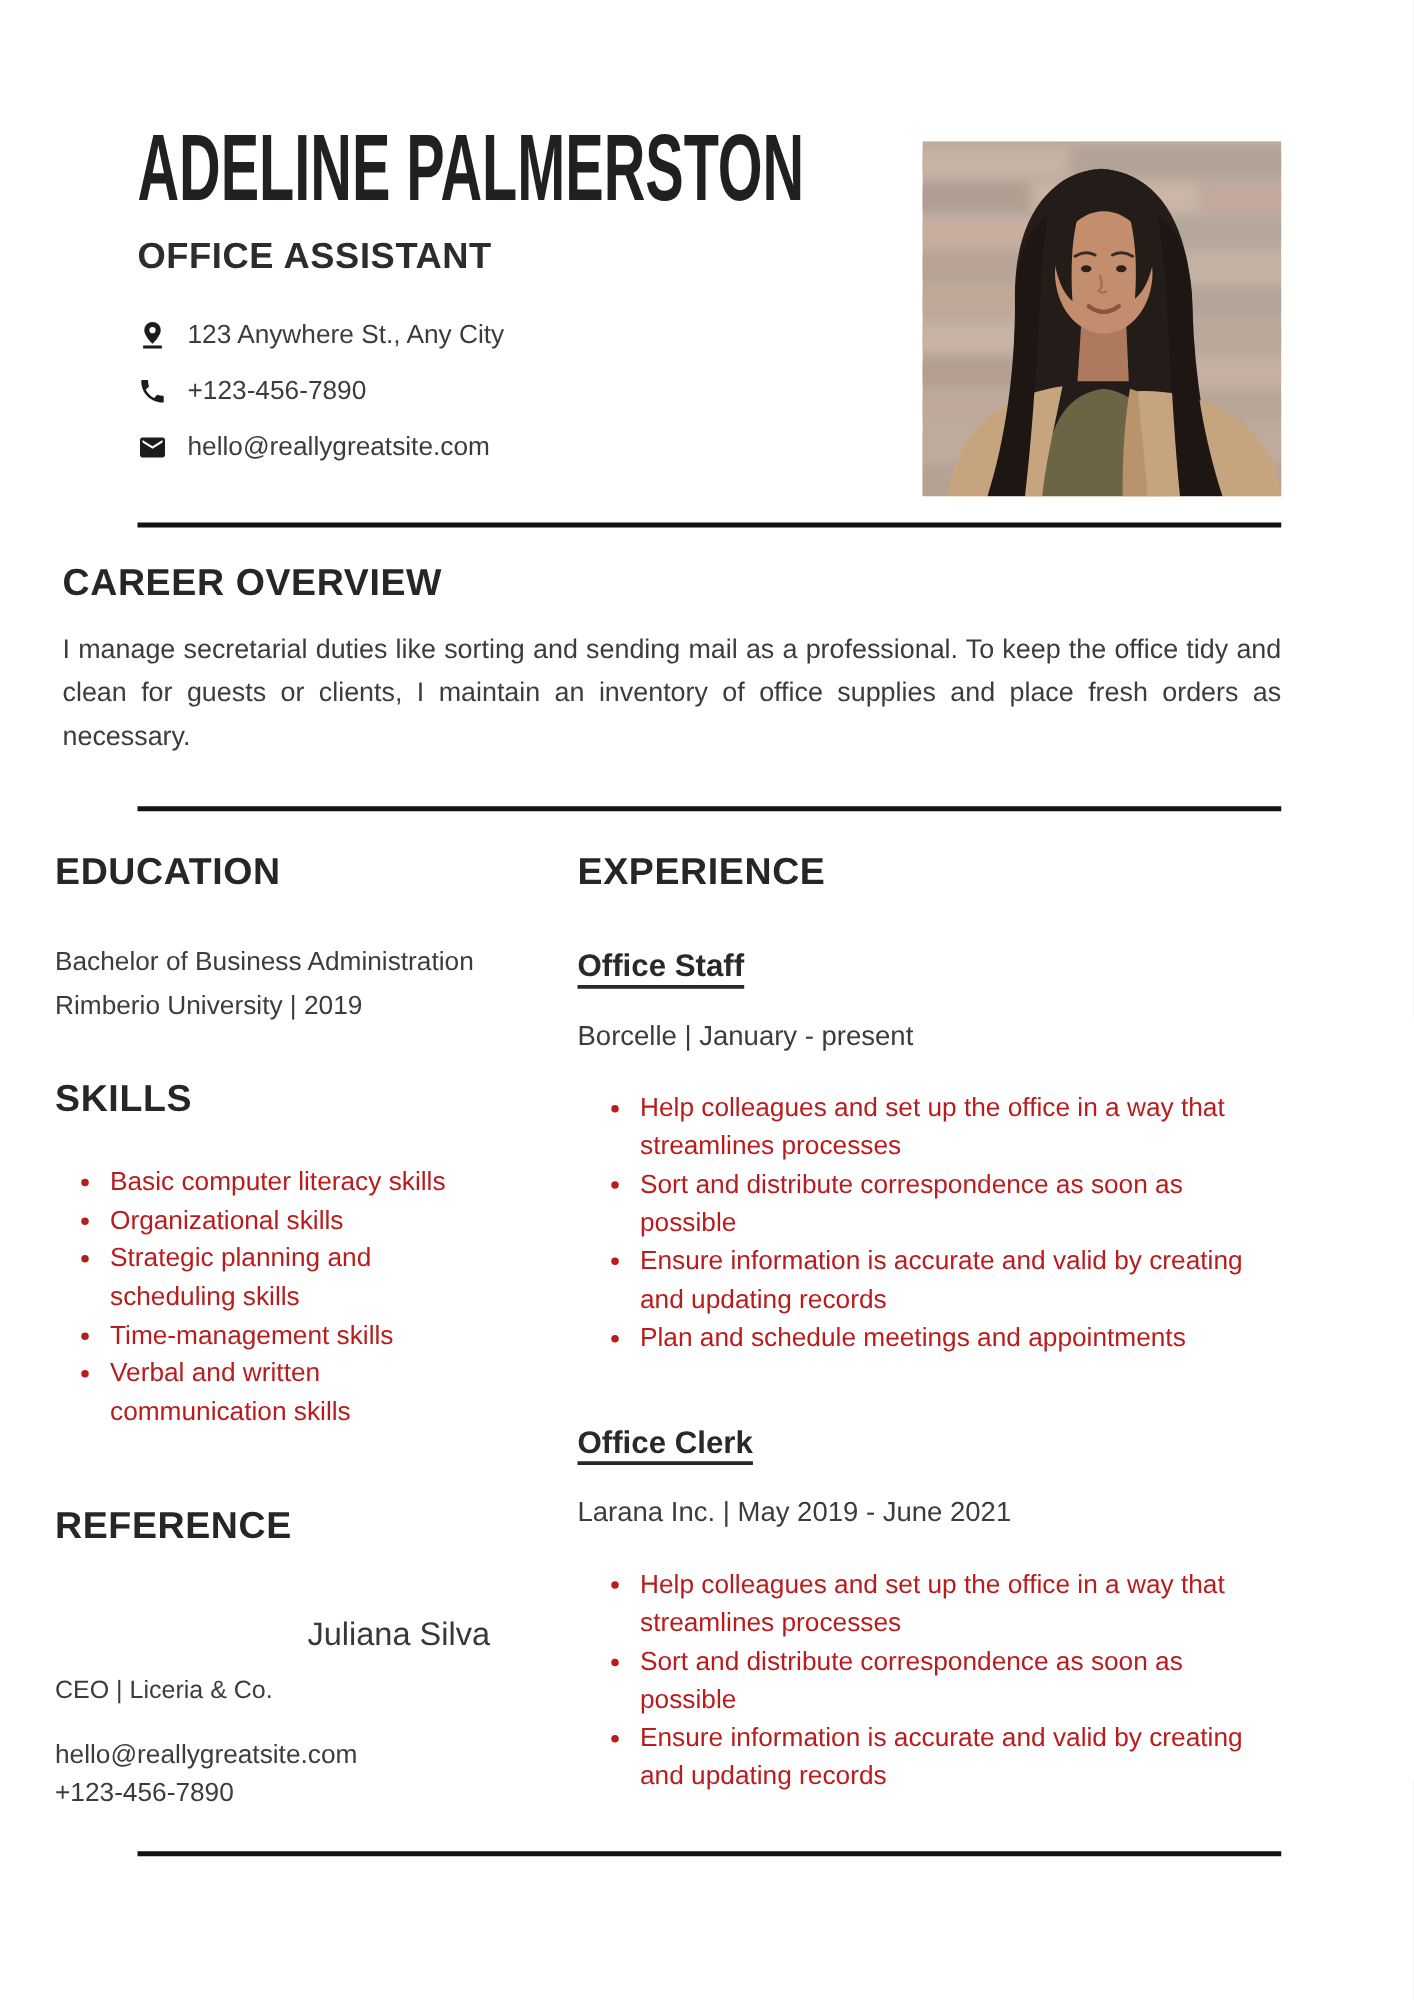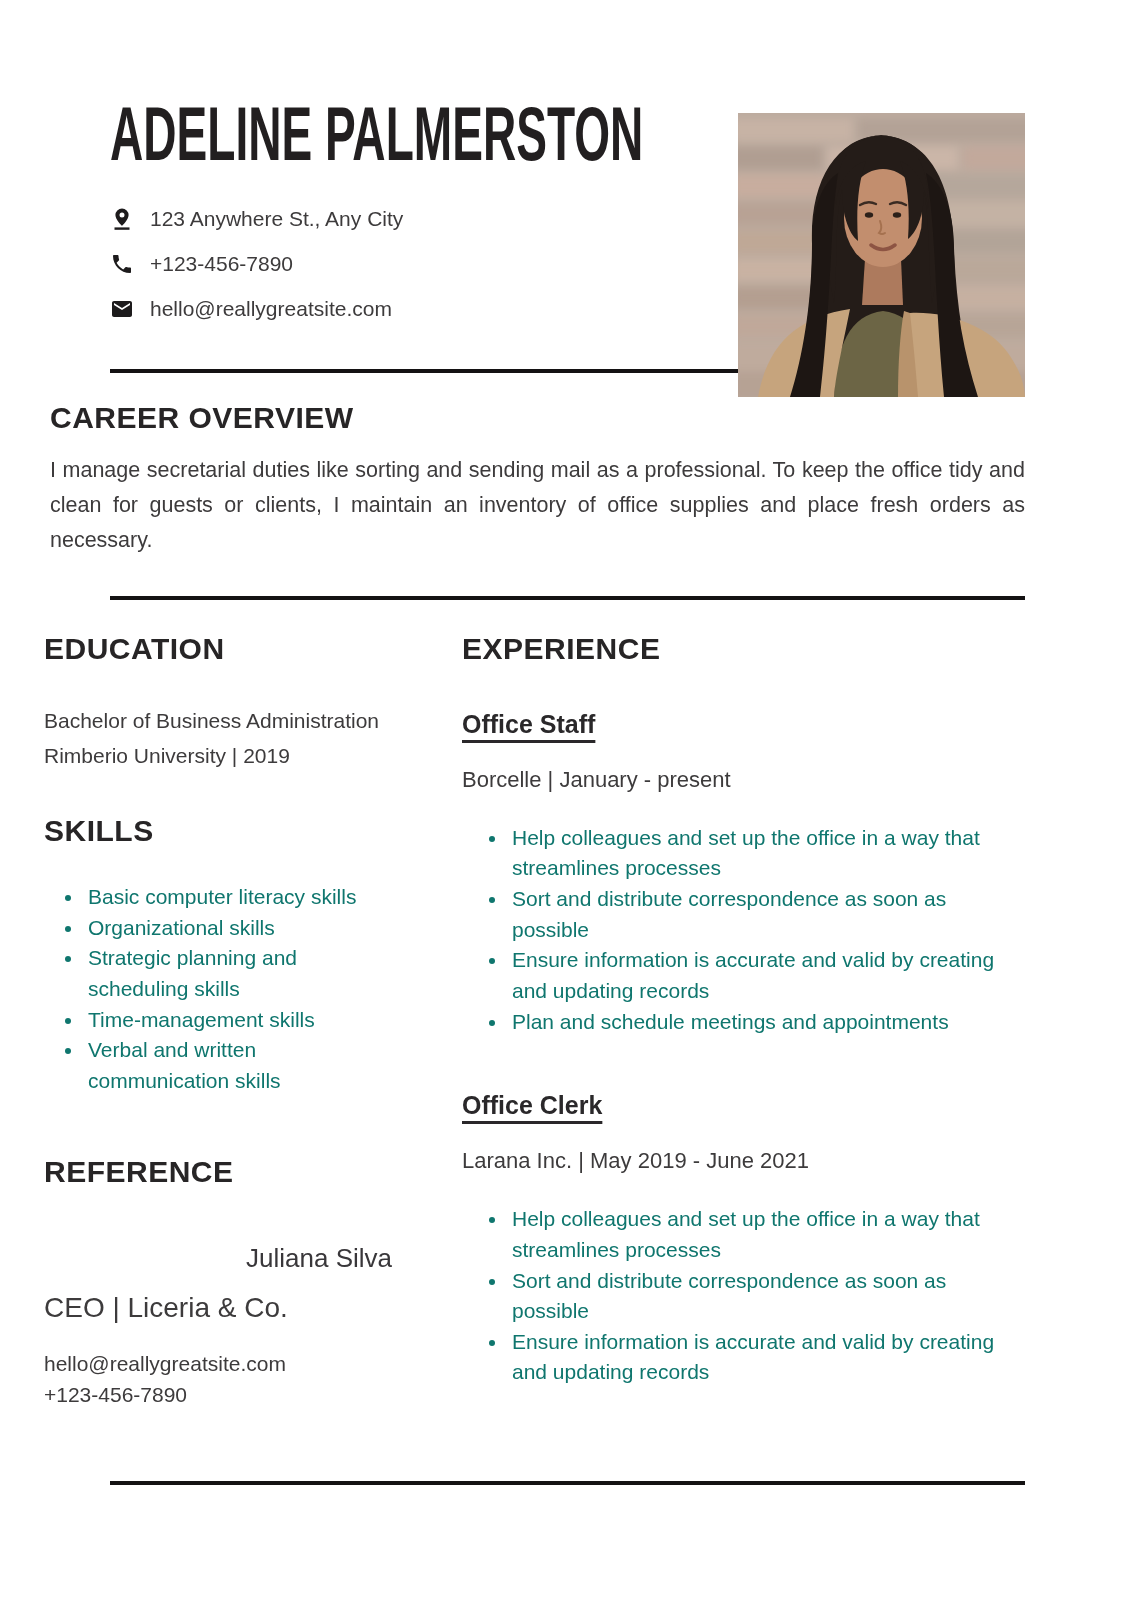--- a/index.html
+++ b/index.html
@@ -57,46 +57,47 @@
     padding:0 106px 0 44px;
   }
   .col-left .sec-heading, .col-right .sec-heading { margin-top:32px; }
   .edu-degree { margin-top:40px; font-size:21px; line-height:1.45; color:#3d3b3c; }
   .edu-school { margin-top:8px; font-size:21px; color:#3d3b3c; }
   .skills-heading { margin-top:46px !important; }
   ul.bullets {
     margin-top:34px;
     padding-left:40px;
     list-style:disc;
-    font-size:21px; line-height:1.46; color:#0f766e;
+    font-size:21px; line-height:1.46; color:#b91c1c;
   }
   ul.bullets li { padding-left:4px; }
   .ref-heading { margin-top:58px !important; }
   .ref-name { margin-top:54px; font-size:26px; color:#39373a;text-align:right; }
-  .ref-title { margin-top:18px; font-size:28px; color:#3d3b3c; }
+  .ref-title { margin-top:18px; font-size:20px; color:#3d3b3c; }
   .ref-email { margin-top:28px; font-size:21px; color:#3d3b3c; }
   .ref-phone { margin-top:7px; font-size:21px; color:#3d3b3c; }
   .job { margin-top:0; }
   .job-name {
     display:inline-block;
     margin-top:44px;
     font-size:25px; font-weight:700; color:#2a282a;
     text-decoration:underline; text-decoration-thickness:2.5px; text-underline-offset:7px;
   }
   .job2 .job-name { margin-top:54px; }
   .job-meta { margin-top:28px; font-size:22px; color:#3d3b3c; }
   .job ul.bullets { margin-top:30px; padding-left:46px; }
 </style>
 </head>
 <body>
 
 <div class="page">
 
   <div class="header">
     <div class="name">ADELINE PALMERSTON</div>
+    <div class="job-title">OFFICE ASSISTANT</div>
 
     <div class="contact">
       <div class="contact-row">
         <svg viewBox="0 0 24 24" aria-hidden="true">
           <path d="M12 1.5a6.6 6.6 0 0 0-6.6 6.6C5.4 12.7 12 19 12 19s6.6-6.3 6.6-10.9A6.6 6.6 0 0 0 12 1.5zm0 9.1a2.5 2.5 0 1 1 0-5 2.5 2.5 0 0 1 0 5z"></path>
           <rect x="4.5" y="20.4" width="15" height="2.4"></rect>
         </svg>
         <span>123 Anywhere St., Any City</span>
       </div>
       <div class="contact-row">

